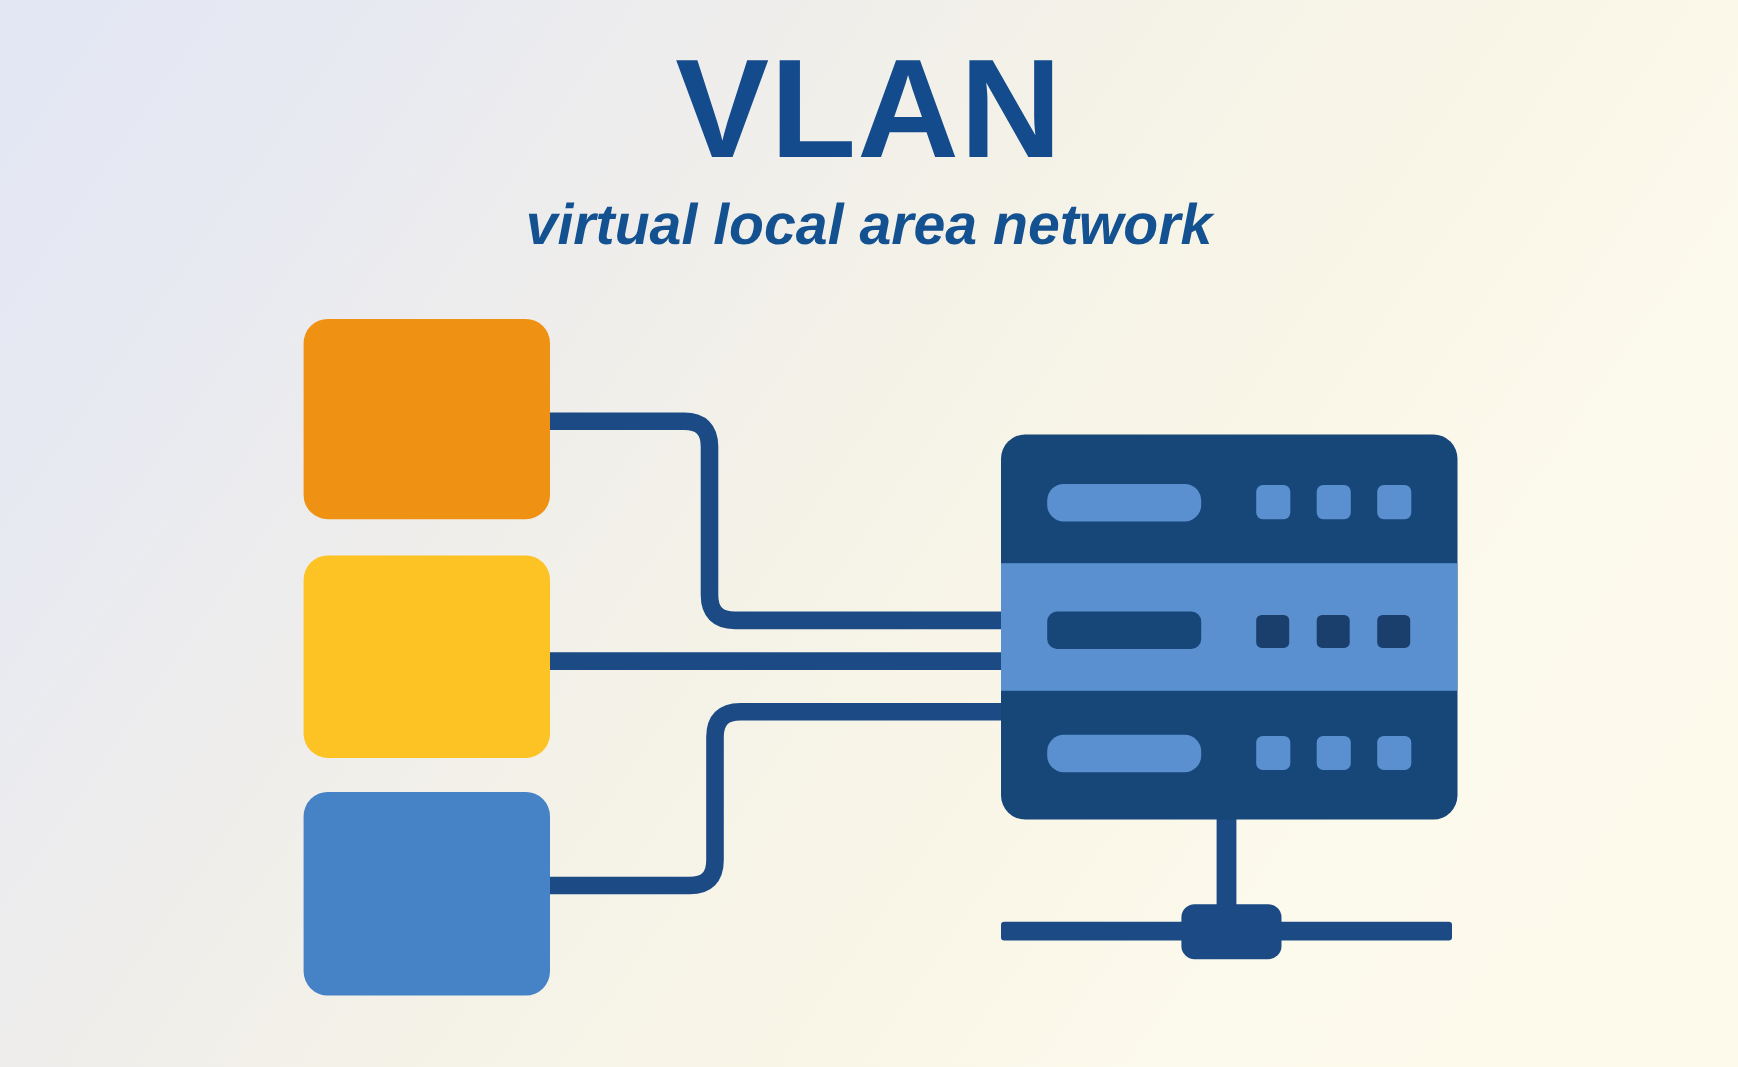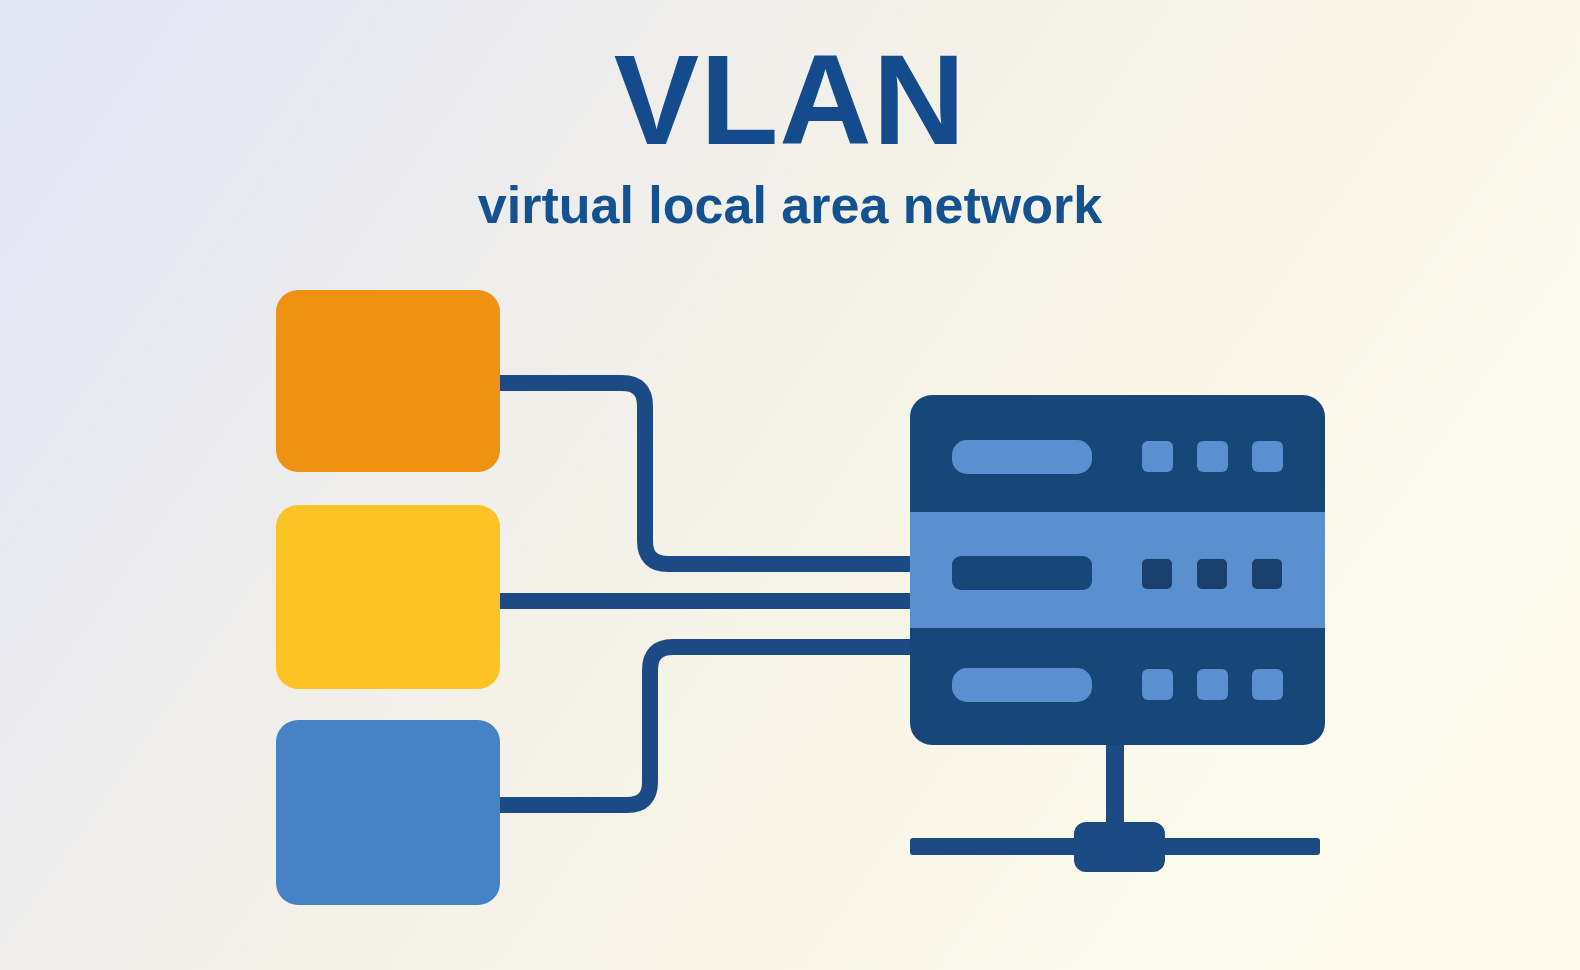--- a/index.html
+++ b/index.html
@@ -49,20 +49,21 @@
     letter-spacing: 1px;
     margin: 0;
   }
   #subtitle {
     font-size: 52px;
     line-height: 1.05;
     font-weight: bold;
     color: #145190;
     margin: 14px 0 0 0;
     letter-spacing: 0px;
+    font-style: italic;
   }
 
   
   #diagram {
     position: absolute;
     left: 0;
     top: 0;
     width: 1580px;
     height: 970px;
   }

